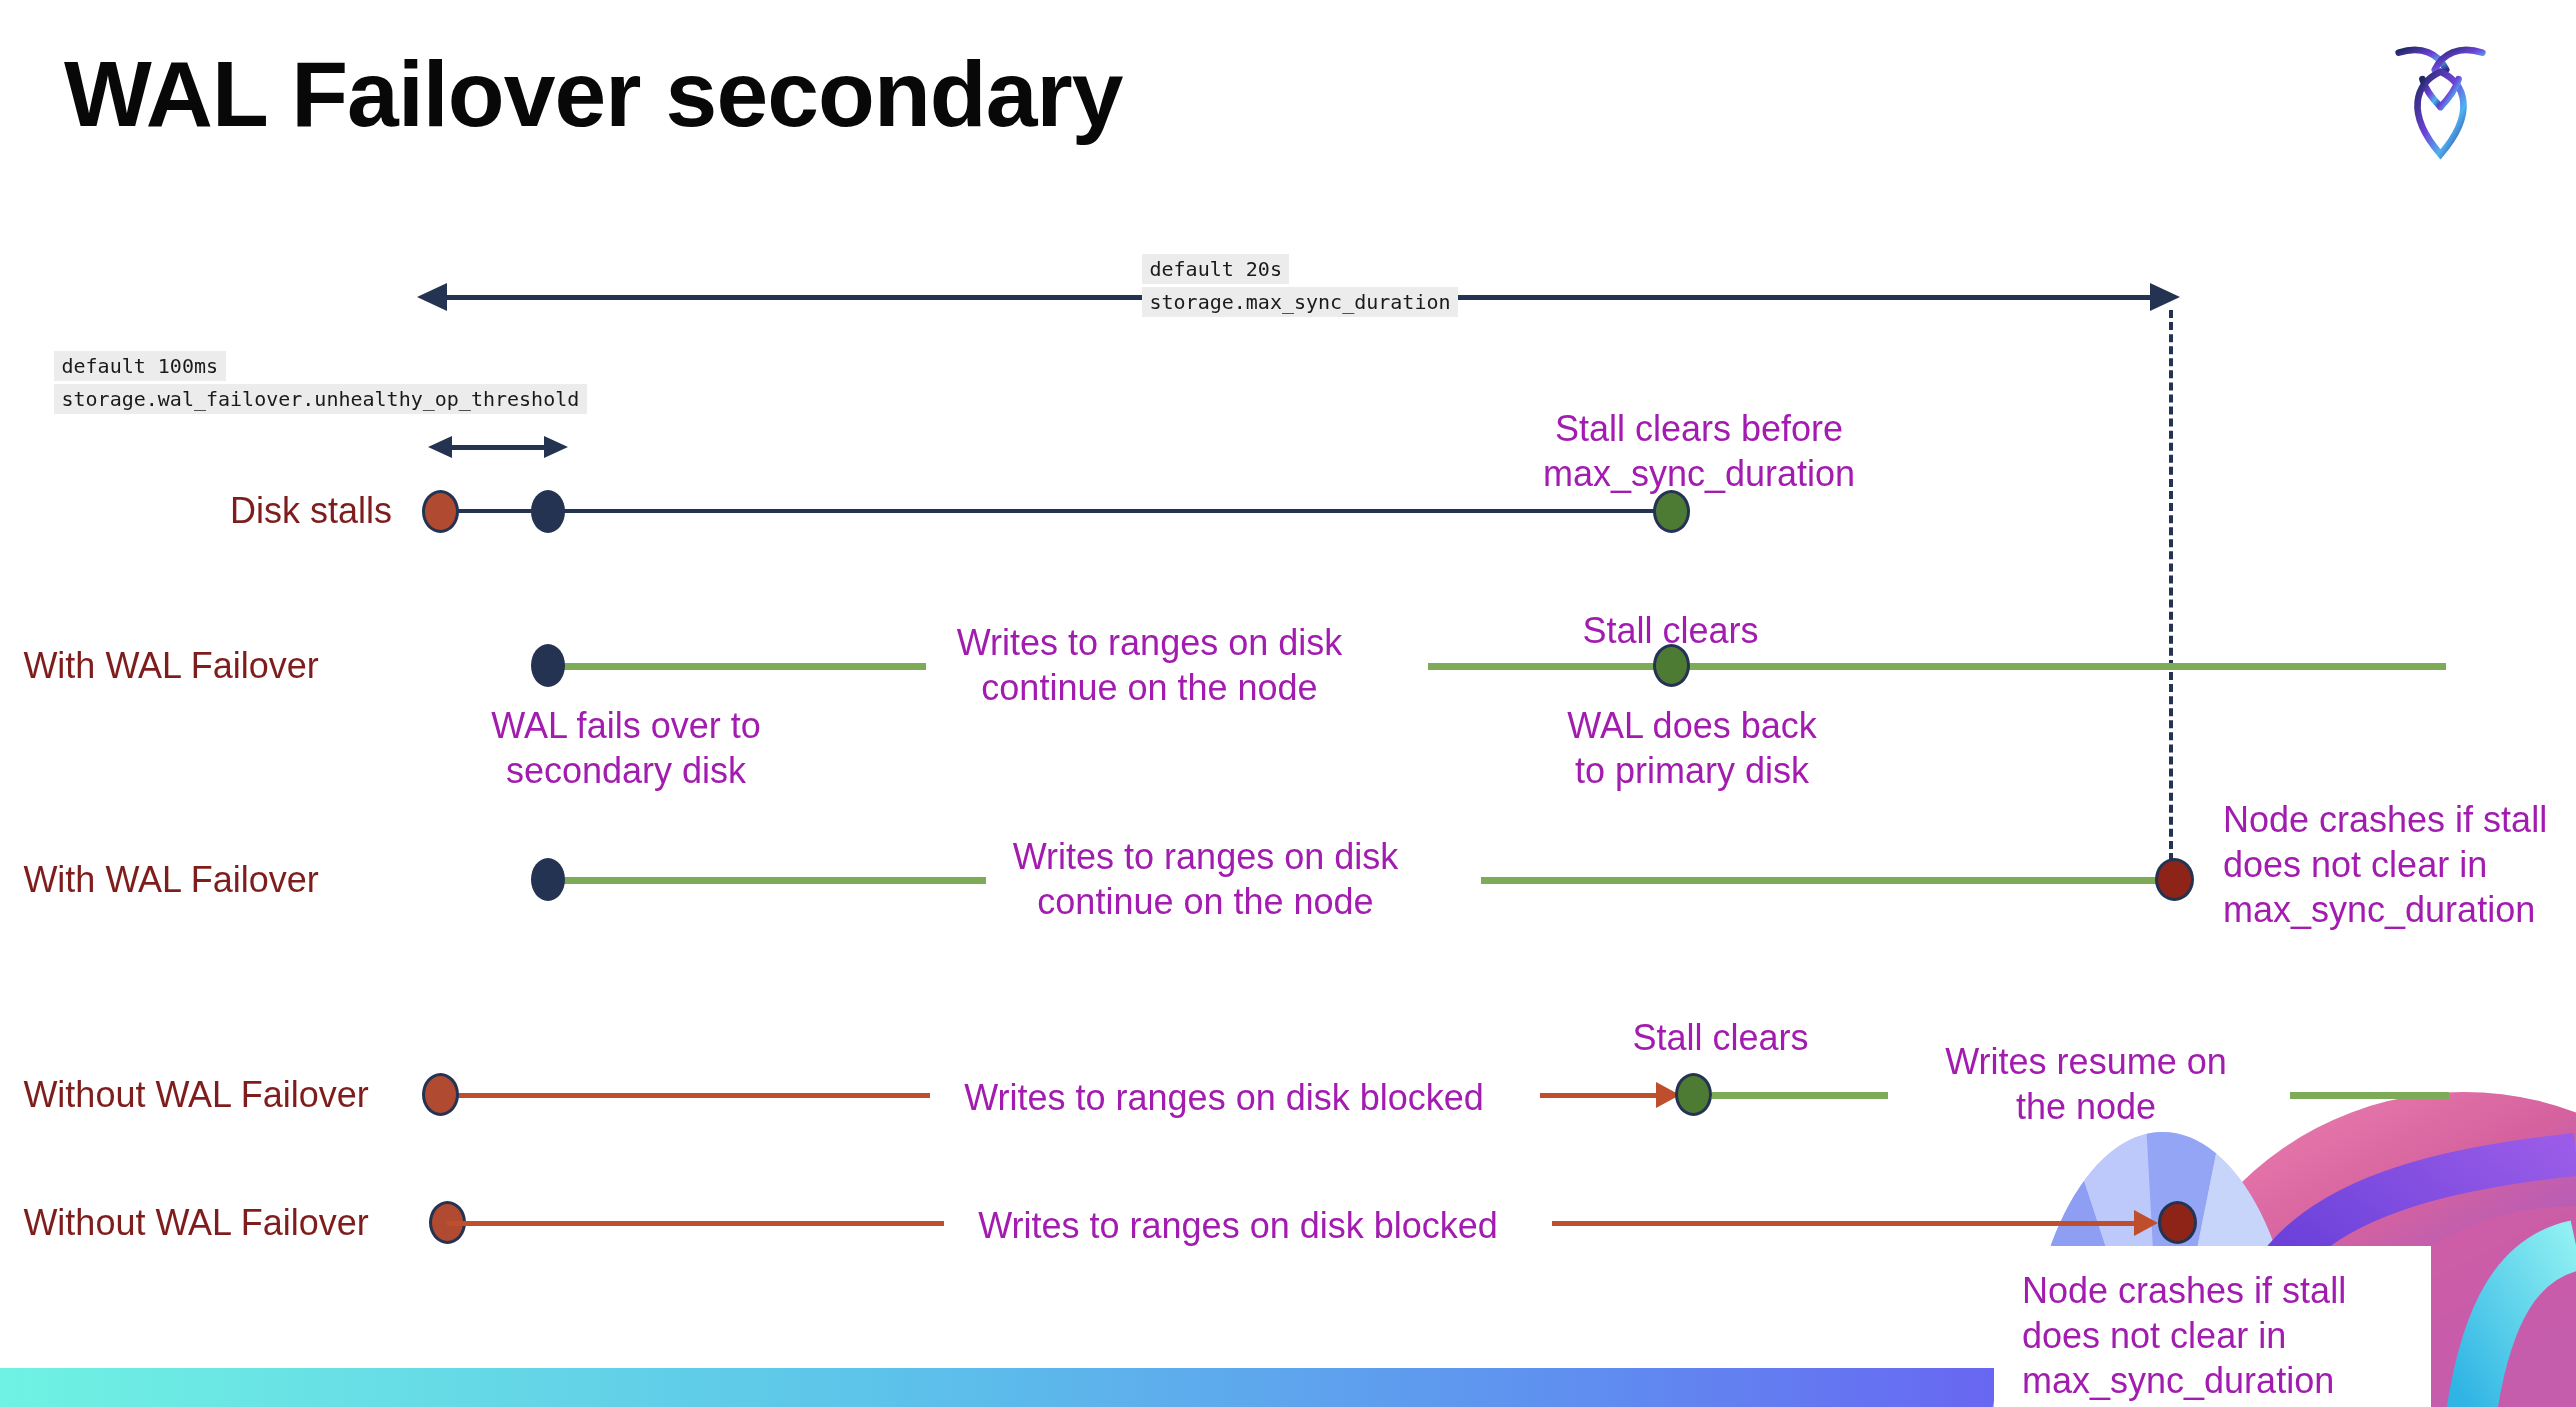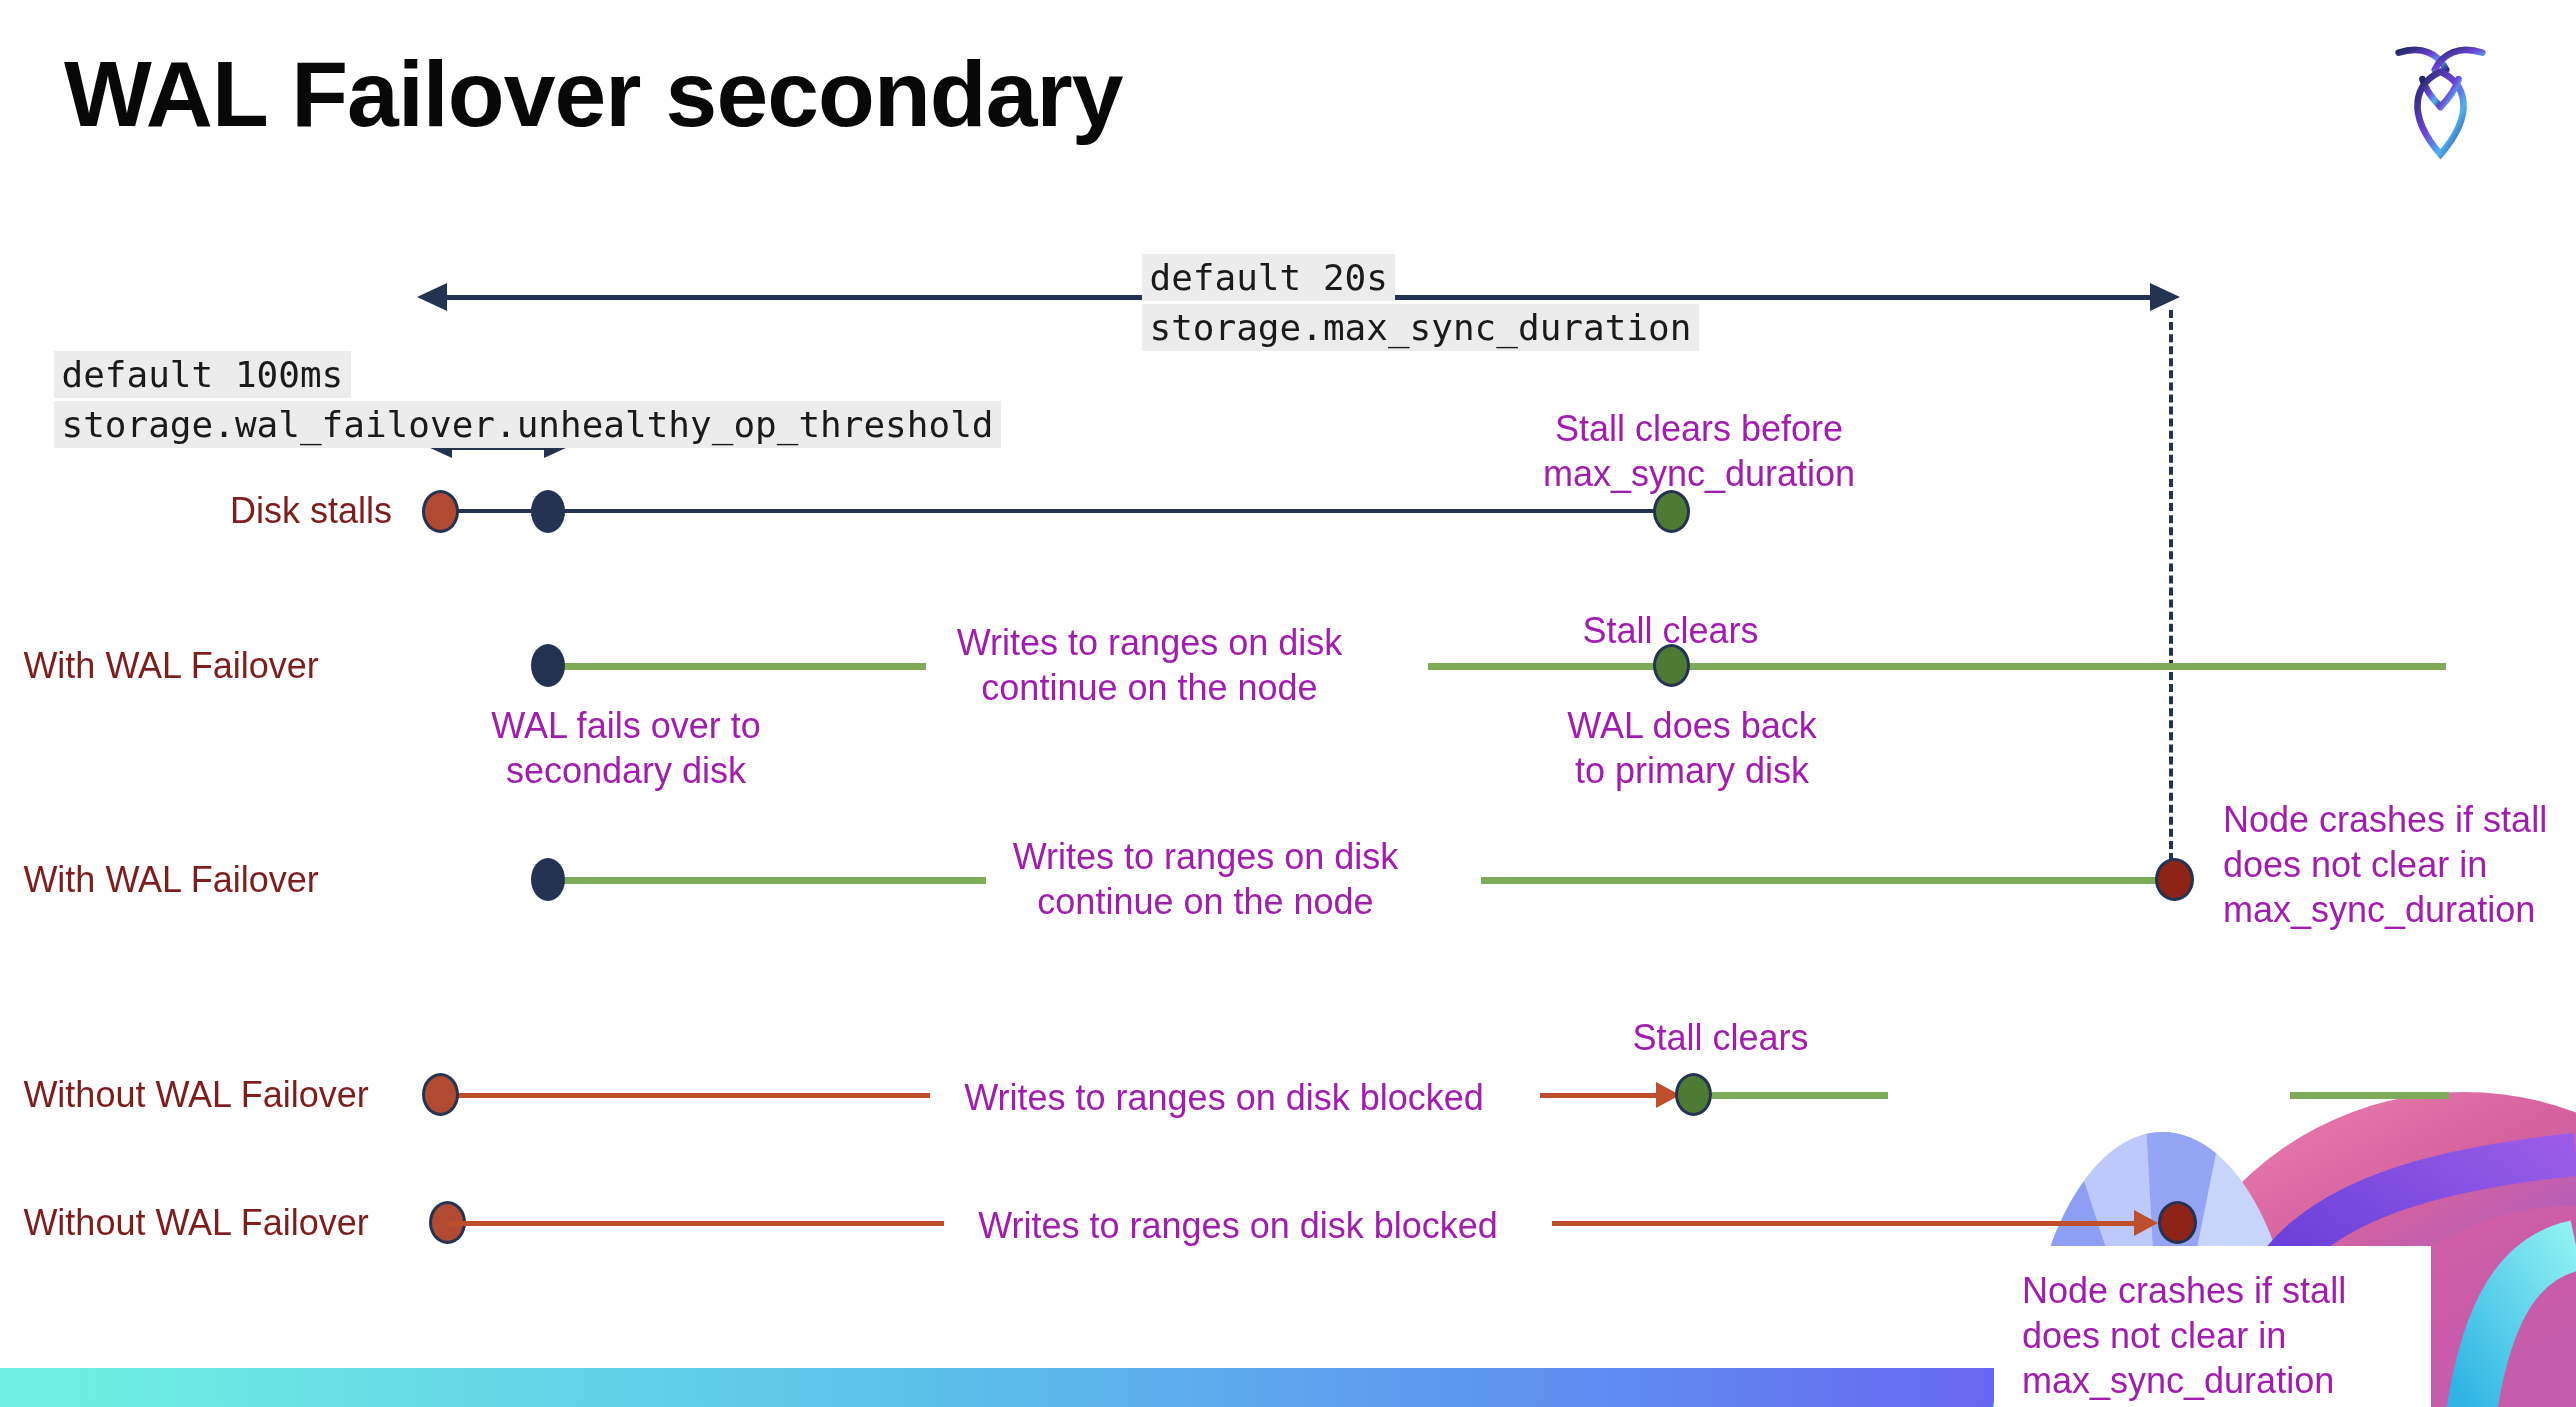--- a/index.html
+++ b/index.html
@@ -6,21 +6,21 @@
   #page{position:relative;width:2576px;height:1408px;background:#ffffff;overflow:hidden;
         font-family:"Liberation Sans",sans-serif;color:#111;}
   .title{position:absolute;left:64px;top:41px;font-size:93px;font-weight:800;
          letter-spacing:-0.9px;color:#080808;z-index:5;}
   .note{position:absolute;z-index:5;font-size:36px;line-height:1.25;color:#a21caf;
         white-space:pre-line;text-align:center;}
   .note.left{text-align:left;}
   .rowlabel{position:absolute;z-index:5;font-size:36px;color:#7f1d1d;}
   .mono-block{position:absolute;z-index:6;}
   .mono-line{display:inline-block;font-family:"DejaVu Sans Mono","Liberation Mono",monospace;
-             font-size:36px;color:#1a1a1a;background:#ececec;padding:2.8px 7.5px;margin-bottom:3.7px;}
+             font-size:20px;color:#1a1a1a;background:#ececec;padding:2.8px 7.5px;margin-bottom:3.7px;}
   .mono-block .mono-line{display:table;}
   .hline{position:absolute;z-index:4;}
   .navy-line{background:#243352;height:4.7px;}
   .thin-navy{background:#243352;height:3.7px;}
   .green-line{background:#7dab58;height:6.5px;}
   .red-line{background:#bf4e2d;height:4.7px;}
   .dot{position:absolute;z-index:5;border-radius:50%;box-sizing:border-box;}
   .dot.navy{background:#243352;width:34px;height:43px;}
   .dot.red{background:#b04a30;border:3.7px solid #243352;width:37px;height:43px;}
   .dot.green{background:#4e7b33;border:3.7px solid #243352;width:37px;height:43px;}
@@ -120,20 +120,22 @@
 
   <div class="rowlabel" style="left:23.4px;top:1074px;">Without WAL Failover</div>
   <div class="dot red" style="left:422px;top:1073px;"></div>
   <div class="hline red-line" style="left:439px;top:1093px;width:491px;"></div>
   <div class="note" style="left:939px;top:1075px;width:570px;">Writes to ranges on disk  blocked</div>
   <div class="hline red-line" style="left:1540px;top:1093px;width:123px;"></div>
   <div class="arrowhead ah-right-red" style="left:1656px;top:1082px;"></div>
   <div class="dot green" style="left:1675px;top:1073px;"></div>
   <div class="note" style="left:1627px;top:1015px;width:187px;">Stall clears</div>
   <div class="hline green-line" style="left:1712px;top:1092px;width:176px;"></div>
+  <div class="note" style="left:1925px;top:1039px;width:322px;">Writes resume on
+the node</div>
   <div class="hline green-line" style="left:2290px;top:1092px;width:159px;z-index:5;"></div>
 
   <div class="rowlabel" style="left:23.4px;top:1202px;">Without WAL Failover</div>
   <div class="dot red" style="left:429px;top:1201px;"></div>
   <div class="hline red-line" style="left:447px;top:1221px;width:497px;z-index:5;"></div>
   <div class="note" style="left:953px;top:1203px;width:570px;">Writes to ranges on disk  blocked</div>
   <div class="hline red-line" style="left:1552px;top:1221px;width:584px;z-index:5;"></div>
   <div class="arrowhead ah-right-red" style="left:2134px;top:1210px;"></div>
   <div class="dot darkred" style="left:2158px;top:1201px;"></div>
 

